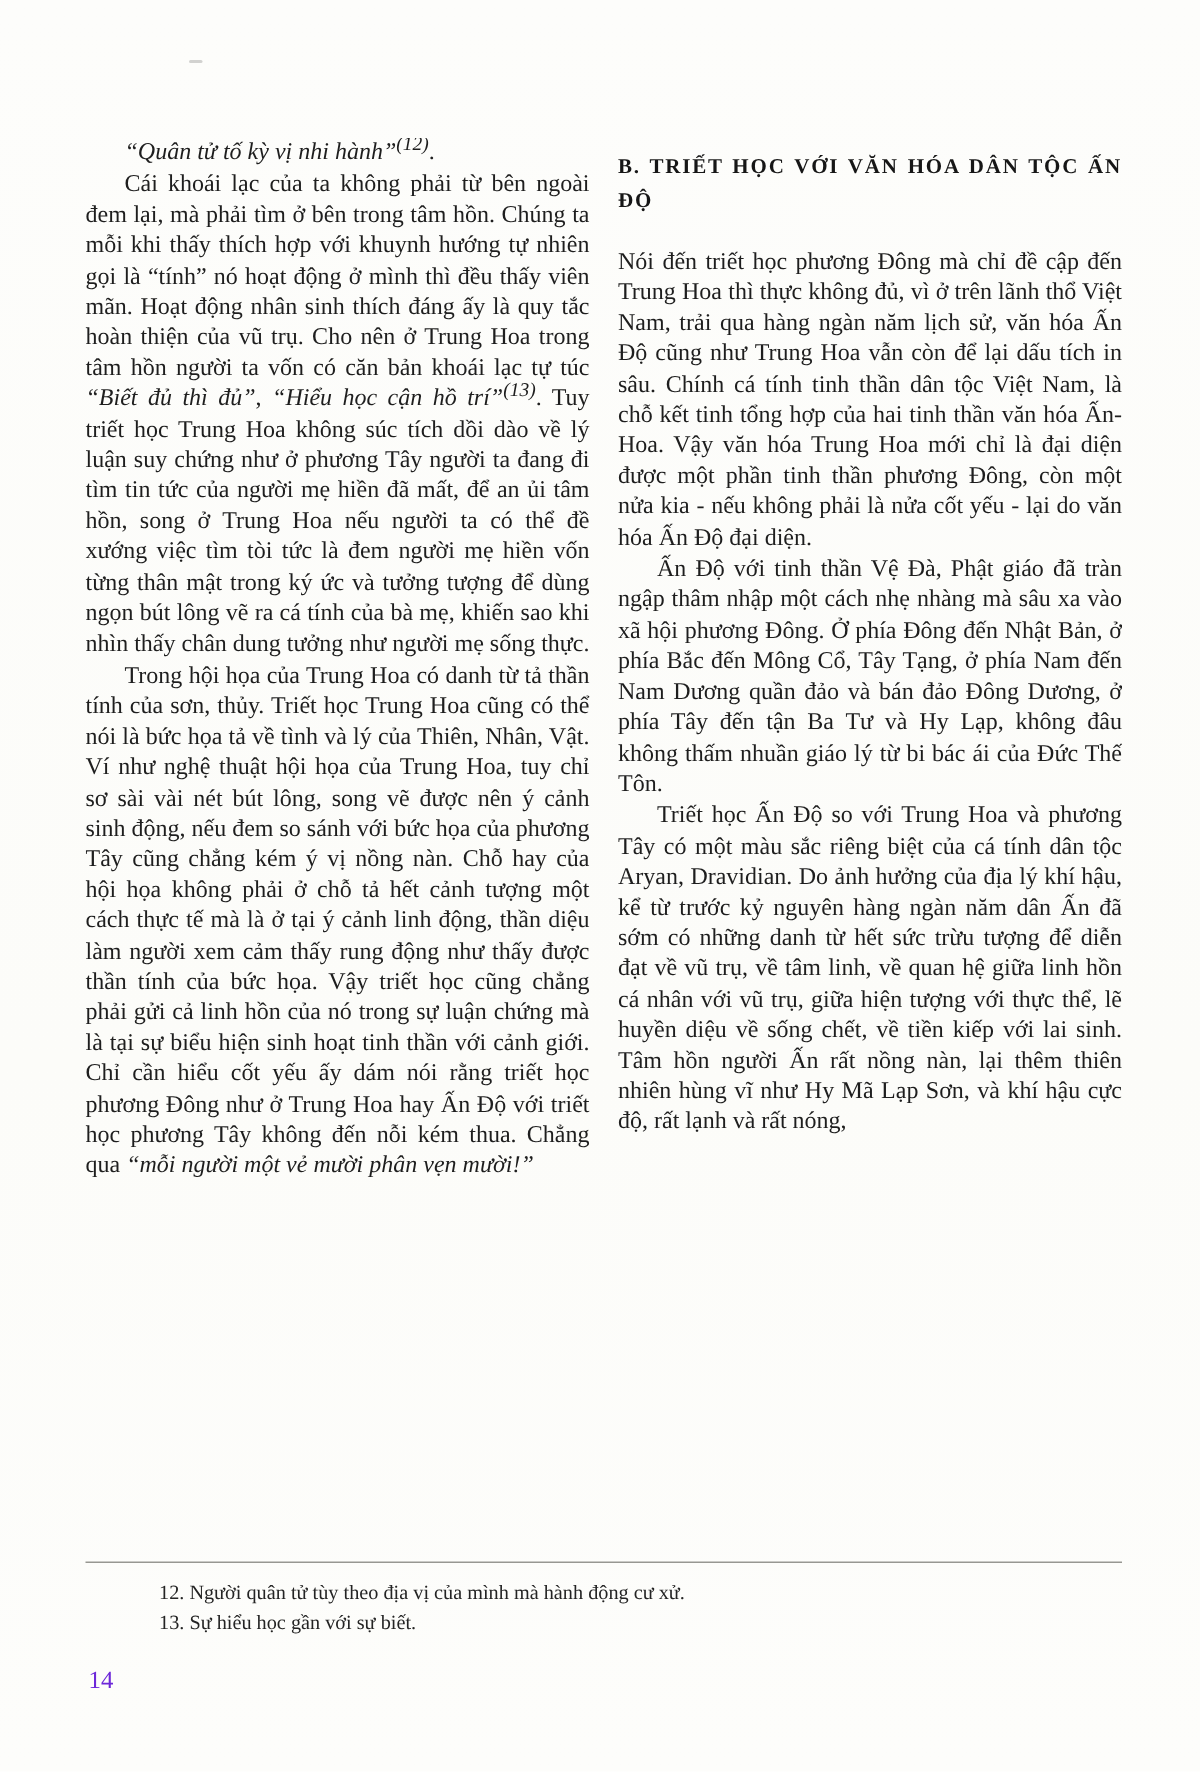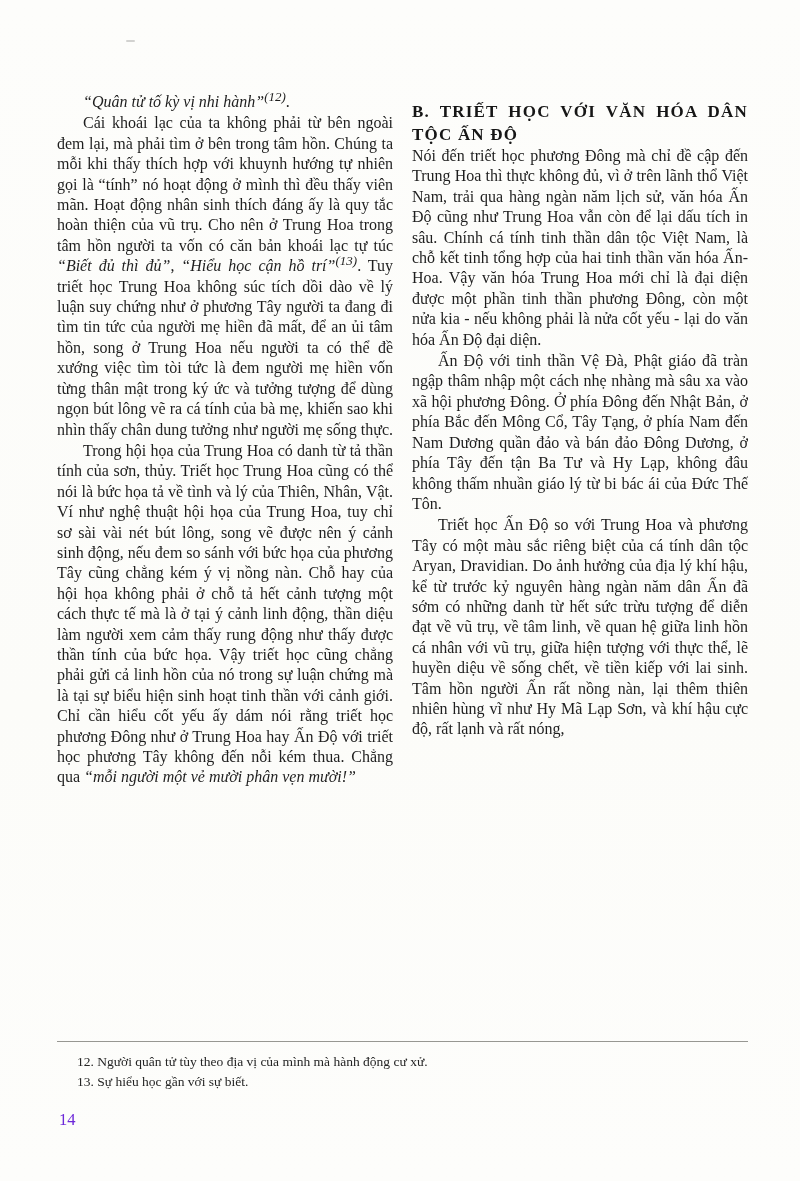--- a/index.html
+++ b/index.html
@@ -23,39 +23,39 @@
   }
   .col {
     width: 336px;
     font-size: 16px;
     line-height: 20.4px;
     text-align: justify;
   }
   .col p { margin: 0 0 1px 0; text-indent: 26px; }
   .col p.noindent { text-indent: 0; }
   .section-heading {
-    font-size: 17px;
+    font-size: 14px;
     line-height: 22.5px;
     font-weight: bold;
     letter-spacing: 1.2px;
-    margin: 9px 0 0 0;
+    margin: 9px 0 19px 0;
     text-align: justify;
     text-indent: 0;
     color: #161616;
   }
   em { font-style: italic; }
   sup { font-size: 13px; line-height: 0; vertical-align: super; }
   sup.it { font-style: italic; }
   .footnote-rule {
     position: absolute; left: 57px; top: 1041px;
     width: 691px; height: 0;
     border-top: 1px solid #979792;
   }
   .footnotes {
-    position: absolute; left: 77px; top: 1052px;
+    position: absolute; left: 106px; top: 1052px;
     width: 650px;
     font-size: 13.5px; line-height: 19.5px;
     color: #242424;
   }
   .footnote { margin: 0; }
   .page-number {
     position: absolute; left: 59px; top: 1110px;
     font-size: 16.5px; color: #6d28d9;
   }
 </style>

